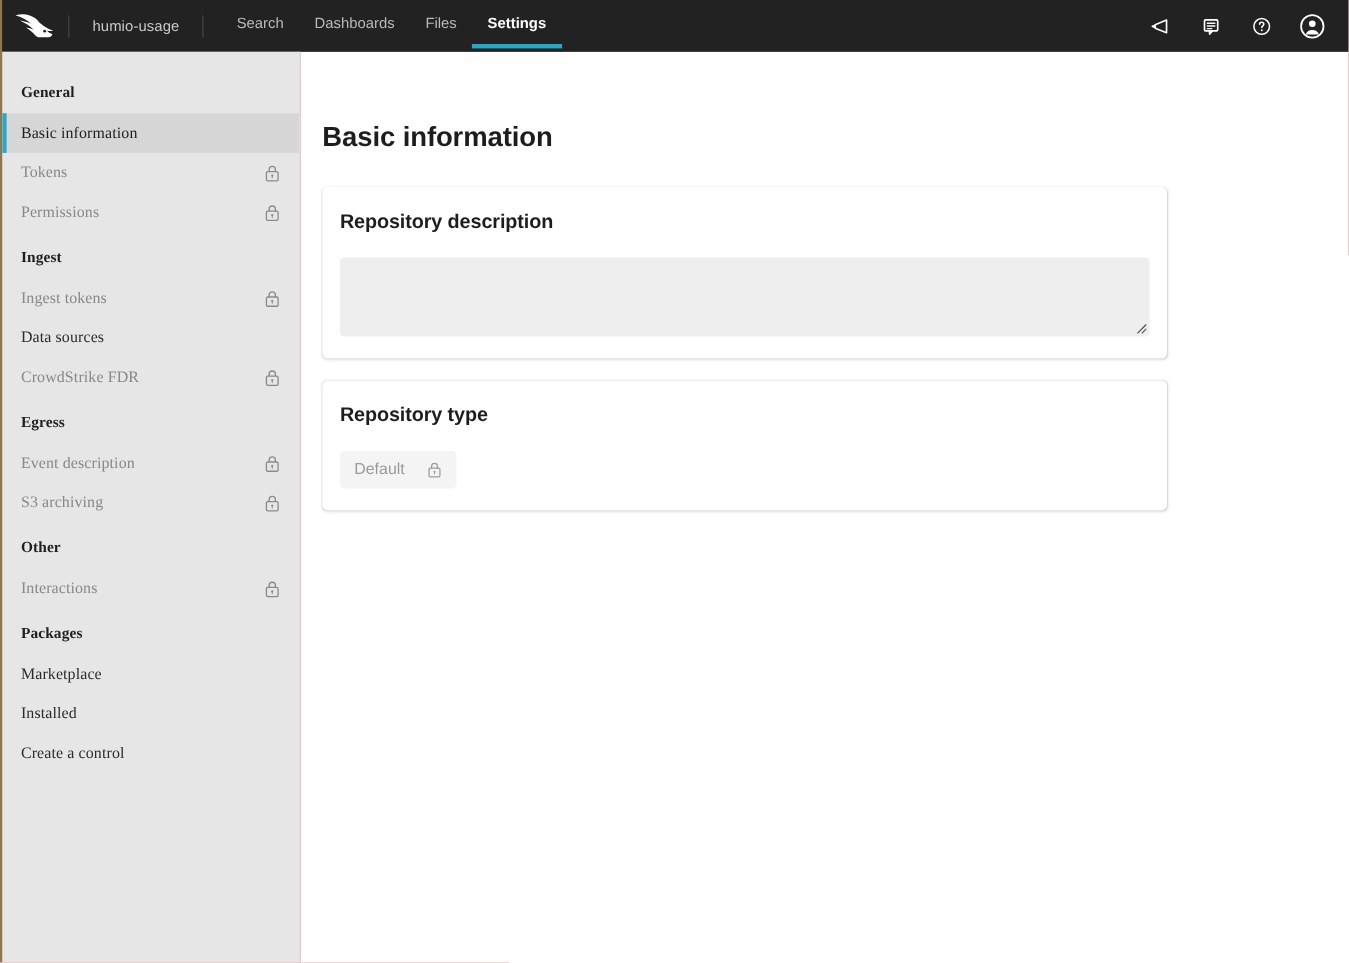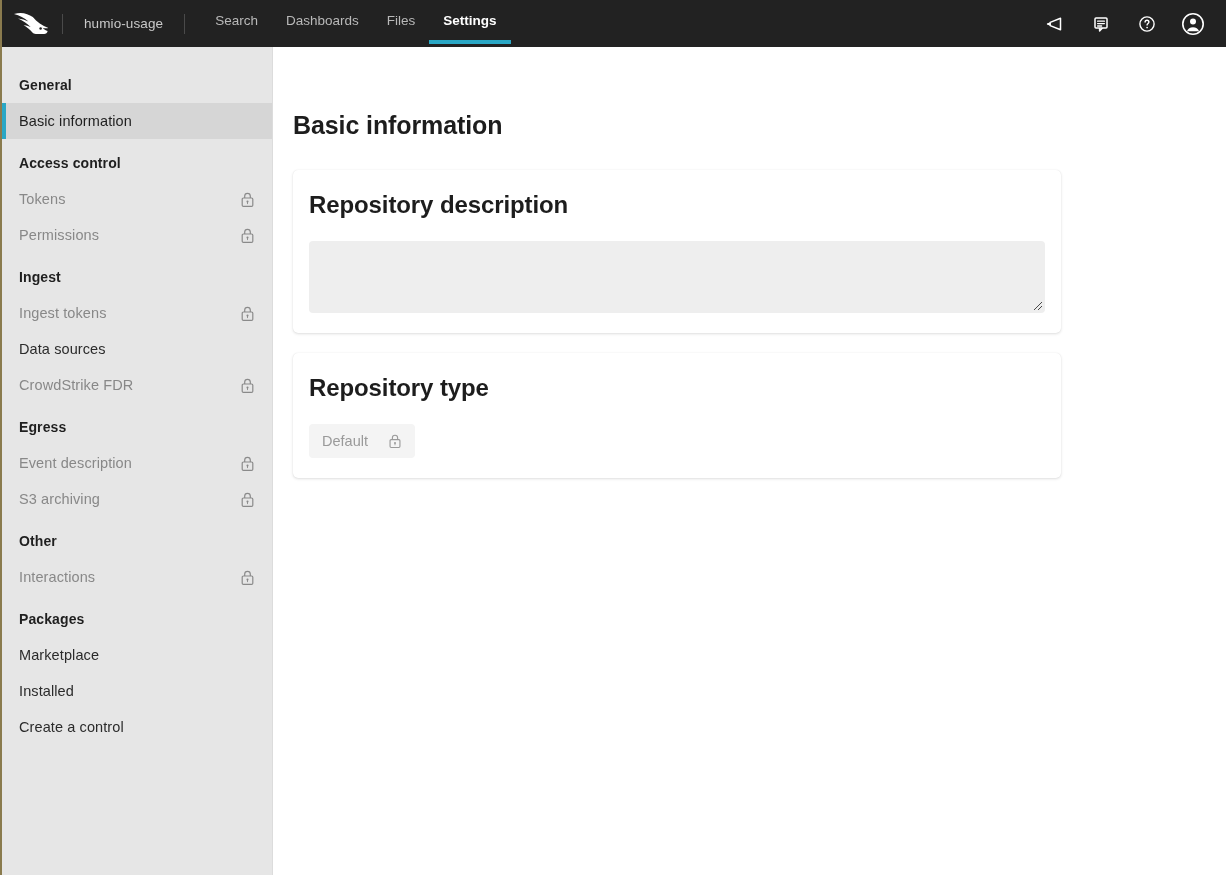--- a/index.html
+++ b/index.html
@@ -81,20 +81,21 @@
   .body { flex: 1 1 auto; display: flex; min-height: 0; }
 
   
   .sidebar {
     width: 271px; flex: 0 0 271px;
     background: #e6e6e6;
     border-right: 1px solid #dcdcdc;
     padding-top: 14px;
     overflow: hidden;
     position: relative;
+    font-family: Liberation Serif, serif;
   }
   .sb-section {
     font-size: 14px;
     font-weight: bold;
     color: #1f1f1f;
     padding: 16px 17px 10px 17px;
     letter-spacing: .1px;
   }
   .sb-item {
     position: relative;
@@ -137,21 +138,21 @@
   .card {
     width: 768px;
     margin-left: 20px;
     background: #ffffff;
     border-radius: 5px;
     box-shadow: 0 1px 3px rgba(0,0,0,.13), 0 0 1px rgba(0,0,0,.10);
     padding: 21px 16px 20px 16px;
     margin-bottom: 20px;
   }
   .card-title {
-    font-size: 24px;
+    font-size: 18px;
     font-weight: bold;
     color: #1d1d1d;
     margin: 0 0 22px 0;
     letter-spacing: -.1px;
   }
   .desc-box {
     position: relative;
     height: 72px;
     background: #eeeeee;
     border: none;
@@ -242,21 +243,20 @@
 
   <div class="body">
 
     <div class="sidebar">
 
       <div class="sb-section">General</div>
       <div class="sb-item active">
         <span class="sb-label">Basic information</span>
       </div>
 
-      <div class="sb-section">Access control</div>
       <div class="sb-item locked">
         <span class="sb-label">Tokens</span>
         <span class="lock">
           <svg width="15" height="17" viewBox="0 0 15 17">
               <rect x="2.2" y="7" width="10.6" height="8.4" rx="1.2" fill="none" stroke="#8a8a8a" stroke-width="1.2"></rect>
               <path d="M4.7 7V5.1a2.8 2.8 0 0 1 5.6 0V7" fill="none" stroke="#8a8a8a" stroke-width="1.2"></path>
               <circle cx="7.5" cy="10.6" r="1.05" fill="#8a8a8a"></circle>
               <rect x="7.05" y="10.8" width=".9" height="2.3" fill="#8a8a8a"></rect>
             </svg>
         </span>

